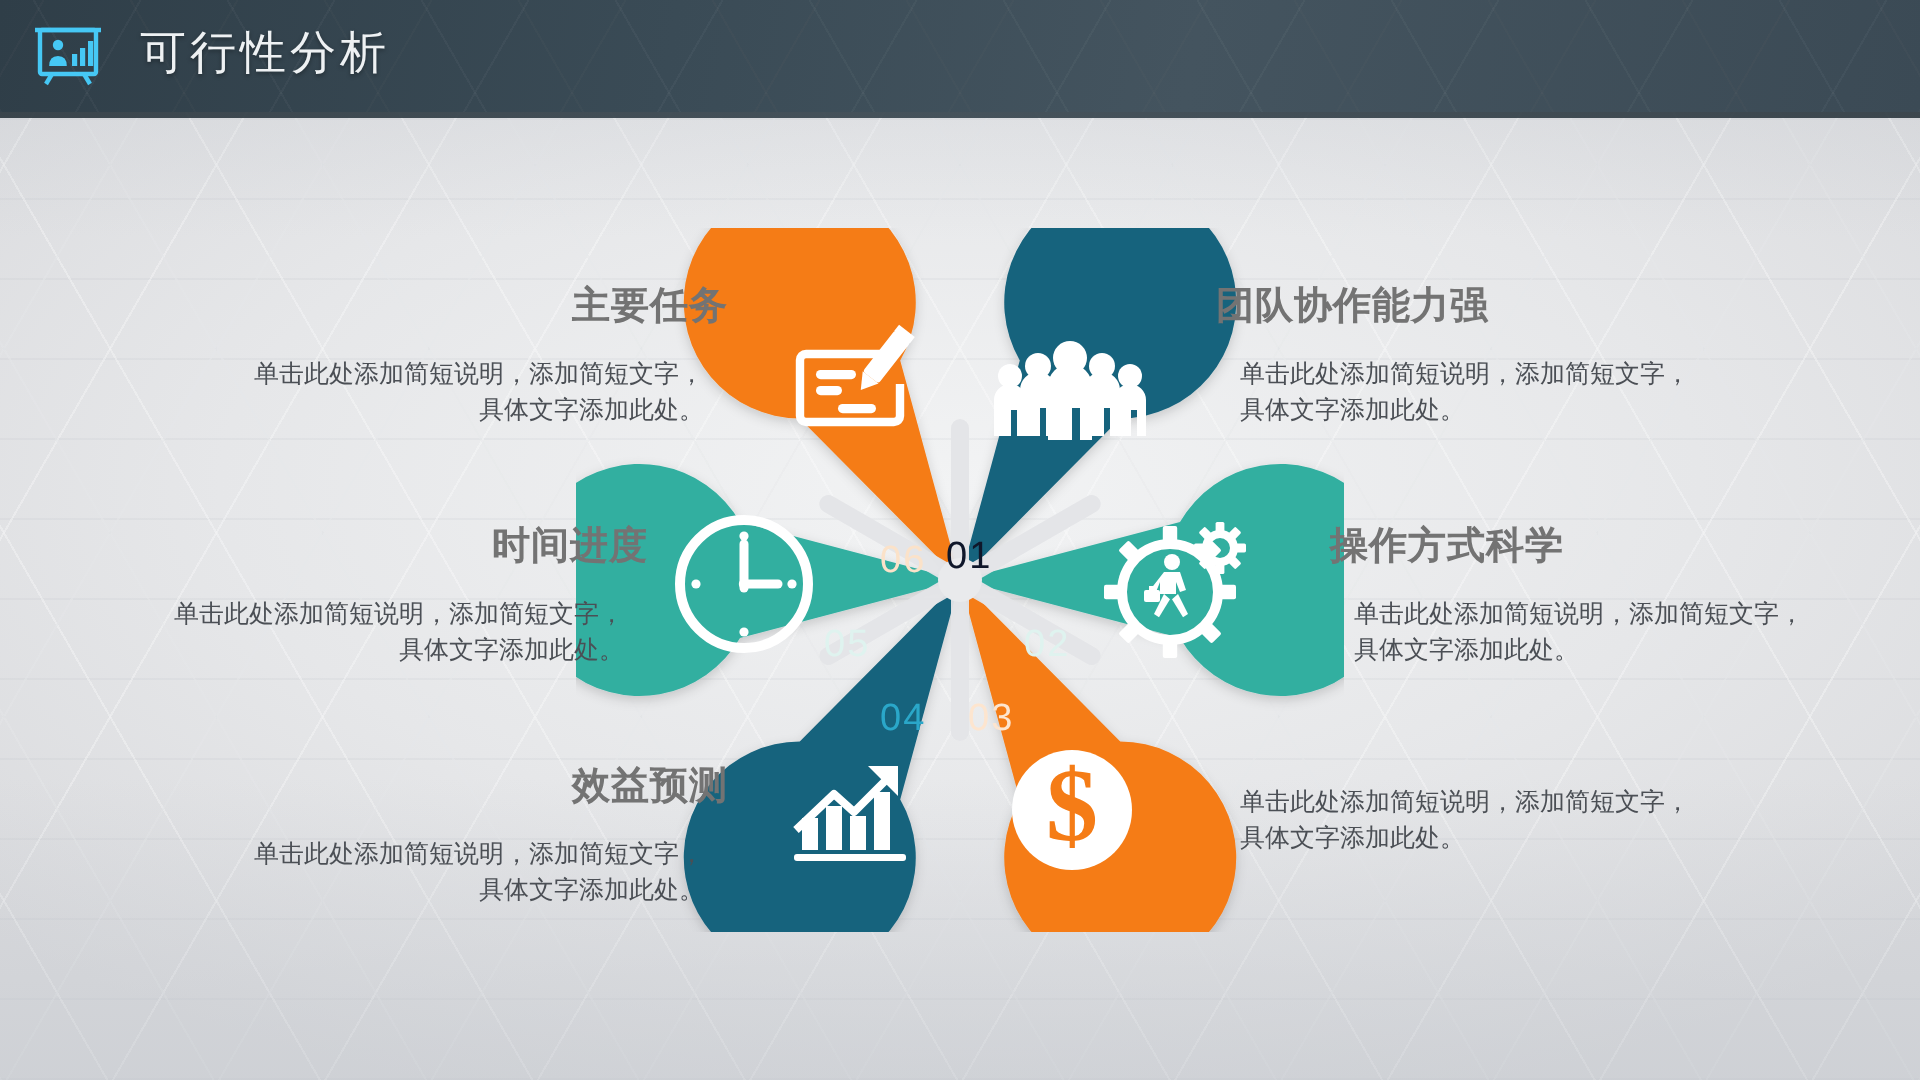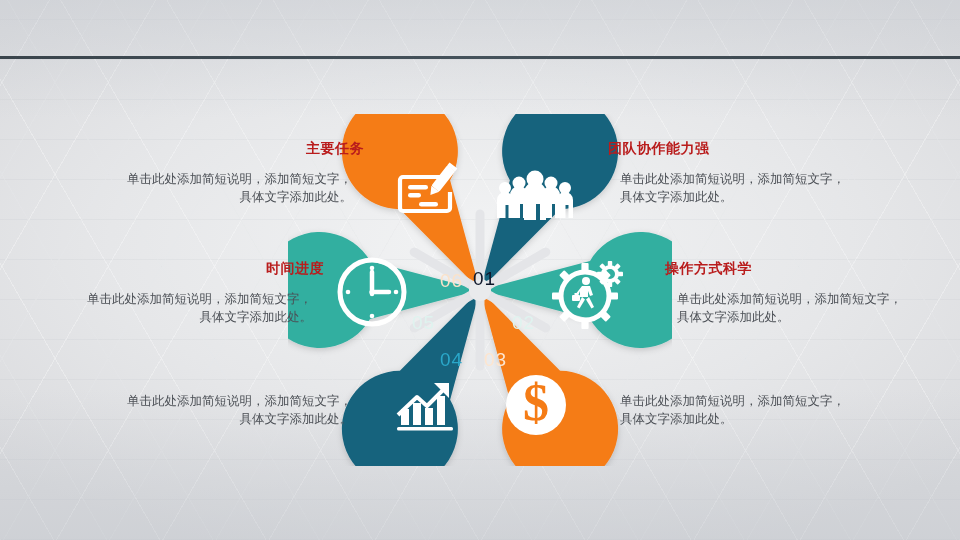--- a/index.html
+++ b/index.html
@@ -60,21 +60,21 @@
     text-shadow:0 1px 2px rgba(0,0,0,.35);
   }
 
   
   .wheel{position:absolute;left:288px;top:114px;width:384px;height:352px;}
   .petal{position:absolute;left:0;top:0;width:384px;height:352px;}
 
   
   .tb{position:absolute;}
   .tb h3{
-    margin:0 0 6px 0;font-size:14px;font-weight:bold;color:#b91c1c;
+    margin:0 0 6px 0;font-size:19px;font-weight:bold;color:#737373;
     letter-spacing:.5px;
   }
   .tb p{
     margin:12px;font-size:12.5px;line-height:1.45;color:#4b4f55;
     white-space:pre-line;
   }
   .tb.r{text-align:right;}
   .tb.l{text-align:left;}
 
   .tb-main-task{left:84px;top:140px;width:280px;}
@@ -93,20 +93,39 @@
 </head>
 <body>
 
 <div id="slide">
 
   <div class="bg-base"></div>
   <div class="bg-tri"></div>
   <div class="bg-tri2"></div>
   <div class="bg-vig"></div>
 
+  <div class="header">
+    <div class="header-tex"></div>
+    <svg class="logo" viewBox="0 0 36 34">
+      <g fill="none" stroke="#46c8f5" stroke-width="2.2">
+        <rect x="4" y="4" width="28" height="22" rx="1"></rect>
+        <line x1="1.5" y1="4" x2="34.5" y2="4"></line>
+        <line x1="10" y1="26" x2="7" y2="31"></line>
+        <line x1="26" y1="26" x2="29" y2="31"></line>
+      </g>
+      <g fill="#46c8f5">
+        <circle cx="13" cy="11.5" r="2.6"></circle>
+        <path d="M8.6 22 q0-5 4.4-5 q4.4 0 4.4 5 z"></path>
+        <rect x="20" y="16" width="2.6" height="6"></rect>
+        <rect x="24" y="13" width="2.6" height="9"></rect>
+        <rect x="28" y="9.5" width="2.6" height="12.5"></rect>
+      </g>
+    </svg>
+    <div class="title">可行性分析</div>
+  </div>
   <div class="header-underline"></div>
 
   <div class="wheel">
     <svg class="petal" viewBox="0 0 384 352">
       <defs>
 
         <path id="pet" d="
           M 192 176
           L 163 66
           A 58 58 0 1 1 221 66
@@ -255,20 +274,21 @@
 具体文字添加此处。</p>
   </div>
 
   <div class="tb r tb-time">
     <h3>时间进度</h3>
     <p>单击此处添加简短说明，添加简短文字，
 具体文字添加此处。</p>
   </div>
 
   <div class="tb r tb-benefit">
+    <h3>效益预测</h3>
     <p>单击此处添加简短说明，添加简短文字，
 具体文字添加此处。</p>
   </div>
 
   <div class="tb l tb-team">
     <h3>团队协作能力强</h3>
     <p>单击此处添加简短说明，添加简短文字，
 具体文字添加此处。</p>
   </div>
 

